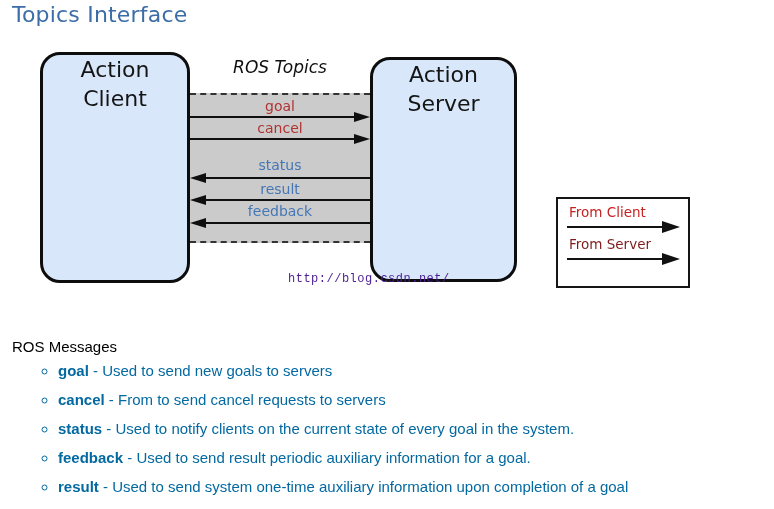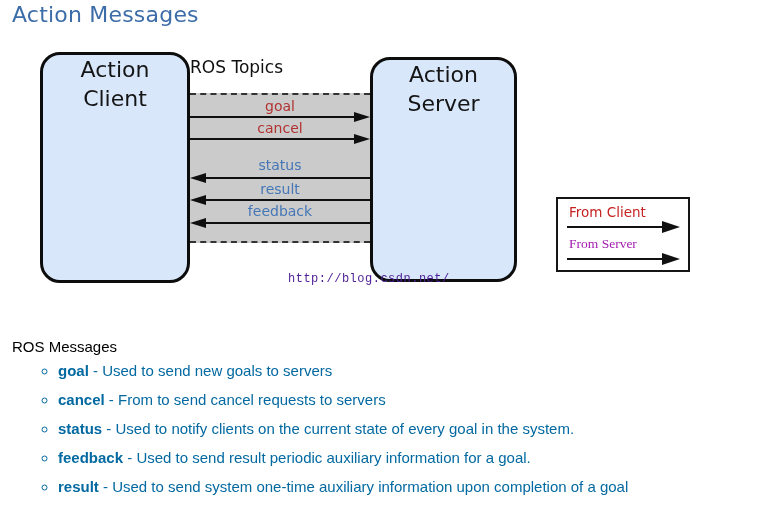--- a/index.html
+++ b/index.html
@@ -11,22 +11,22 @@
               font-family:"DejaVu Sans",sans-serif;font-size:22px;font-weight:500;
               color:#3c6da8;letter-spacing:.2px;}
 
   
   .diagram{position:absolute;left:0;top:0;width:774px;height:330px;}
 
   .band{position:absolute;left:190px;top:93px;width:180px;height:150px;
         background:#cbcbcb;border-top:2px dashed #333;border-bottom:2px dashed #333;
         box-sizing:border-box;z-index:1;}
 
-  .band-title{position:absolute;left:190px;top:57px;width:180px;text-align:left;
-              font-family:"DejaVu Sans",sans-serif;font-size:17px;color:#0f0f0f;z-index:2;}
+  .band-title{position:absolute;left:190px;top:57px;width:180px;text-align:center;
+              font-family:"DejaVu Sans",sans-serif;font-size:17px;color:#0f0f0f;z-index:2;font-style:italic;}
 
   .box{position:absolute;background:#d8e7fa;border:3px solid #0d0d0d;border-radius:20px;
        display:flex;justify-content:center;text-align:center;
        font-family:"DejaVu Sans",sans-serif;font-size:22px;line-height:29px;color:#151515;
        box-sizing:border-box;z-index:4;}
   .box span{white-space:pre-line;}
   .box.client{left:40px;top:52px;width:150px;height:231px;}
   .box.server{left:370px;top:57px;width:147px;height:225px;}
 
   .topic-label{position:absolute;left:190px;width:180px;text-align:center;
@@ -48,45 +48,45 @@
   .head.left{border-right:16px solid #0f0f0f;border-top:5px solid transparent;
              border-bottom:5px solid transparent;left:190px;}
   .hd-goal{top:112px;} .hd-cancel{top:134px;} .hd-status{top:173px;}
   .hd-result{top:195px;} .hd-feedback{top:218px;}
 
   .watermark{position:absolute;left:288px;top:254px;z-index:6;
              font-family:"Liberation Mono",monospace;font-size:12px;
              color:#4c1d95;letter-spacing:.5px;margin-top:18px;}
 
   
-  .legend{position:absolute;left:556px;top:197px;width:134px;height:75px;
+  .legend{position:absolute;left:556px;top:197px;width:134px;height:91px;
           background:#fff;border:2px solid #151515;box-sizing:border-box;z-index:5;}
   .legend-label{position:absolute;left:11px;font-family:"DejaVu Sans",sans-serif;
                 font-size:13.5px;}
   .legend-label.red{color:#c62222;top:5px;}
-  .legend-label.blue{color:#a21caf;top:37px;font-family:Liberation Serif, serif;}
+  .legend-label.blue{color:#7f1d1d;top:37px;}
   .legend-line{position:absolute;left:9px;width:98px;height:2px;background:#111;}
   .legend-line.l1{top:27px;} .legend-line.l2{top:59px;}
   .legend-head{position:absolute;width:0;height:0;border-left:18px solid #111;
                border-top:6px solid transparent;border-bottom:6px solid transparent;left:104px;}
   .legend-head.h1{top:22px;} .legend-head.h2{top:54px;}
 
   
   .messages-heading{position:absolute;left:12px;top:338px;font-size:15px;color:#000000;}
   .messages-list{position:absolute;left:0;top:356px;margin:0;padding:0 0 0 58px;
                  list-style:circle;font-size:15px;color:#0369a1;}
   .messages-list li{line-height:29px;}
   .messages-list b{font-weight:bold;}
 </style>
 </head>
 <body>
 
 <div class="page">
 
-  <h1 class="page-title">Action Messages</h1>
+  <h1 class="page-title">Topics Interface</h1>
 
   <div class="diagram">
 
     <div class="band"></div>
     <div class="band-title">ROS Topics</div>
 
     <div class="box client">
       <span>Action
 Client</span>
     </div>

